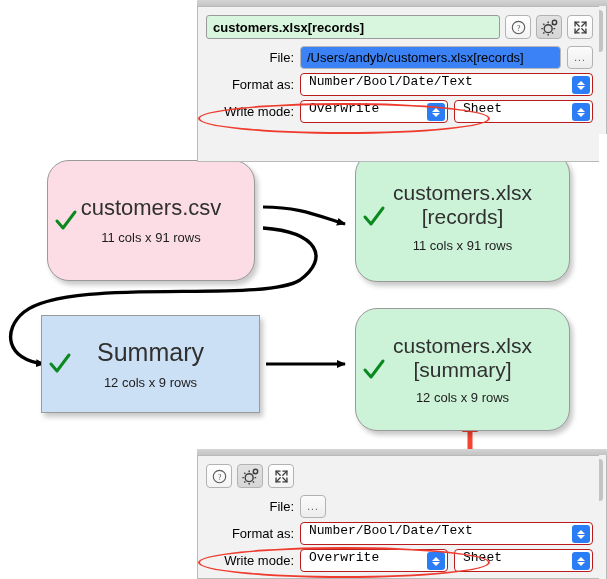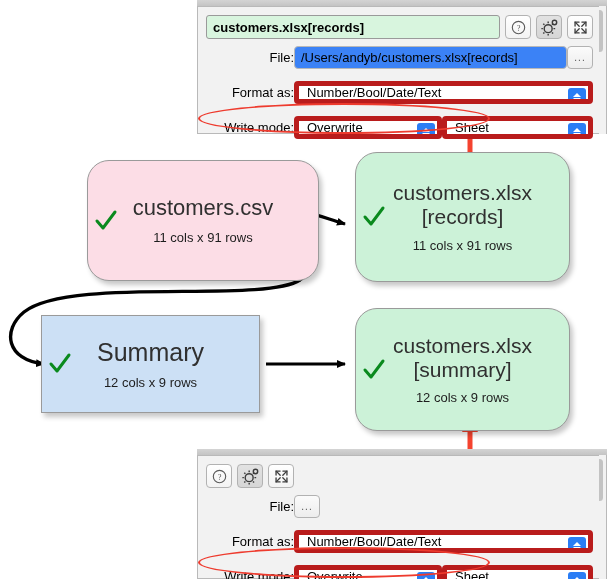--- a/index.html
+++ b/index.html
@@ -58,23 +58,22 @@
     position: absolute;
     left: 5px;
     top: 50%;
     transform: translateY(-50%);
     width: 26px;
     height: 26px;
     pointer-events: none;
   }
 
   #node-csv {
-    left: 47px; top: 160px; width: 232px; height: 121px;
+    left: 47px; top: 160px; width: 208px; height: 121px;
     background: #fcdde6;
-    margin-left: 40px;
   }
   #node-csv .node-title { font-size: 22px; }
 
   #node-records {
     left: 355px; top: 152px; width: 215px; height: 130px;
     background: #ccf2d8;
   }
   #node-records .node-title { font-size: 21px; }
 
   #node-summary {
@@ -91,21 +90,21 @@
 
   
   .panel {
     position: absolute;
     box-sizing: border-box;
     background: #f2f2f2;
     border: 1px solid #b9b9b9;
     border-right: none;
     padding: 8px 6px 4px 8px;
   }
-  #panel-top    { left: 197px; top: 6px;   width: 402px; height: 128px; }
+  #panel-top    { left: 197px; top: 6px;   width: 402px; height: 156px; }
   #panel-bottom { left: 197px; top: 455px; width: 402px; height: 124px; }
 
   .panel-topstrip {
     position: absolute;
     left: 197px;
     width: 410px;
     height: 6px;
     background: linear-gradient(#d4d4d4, #c4c4c4);
     border-bottom: 1px solid #b4b4b4;
   }
@@ -160,22 +159,22 @@
     background: linear-gradient(#ffffff, #f3f3f3);
     display: flex;
     align-items: center;
     justify-content: center;
   }
   .hdr-btn.pressed { background: linear-gradient(#e2e2e2, #d6d6d6); }
 
   .form-row {
     display: flex;
     align-items: center;
-    margin-bottom: 12px;
-    gap: 0;
+    margin-bottom: 4px;
+    gap: 6px;
   }
   .form-label {
     font-size: 13px;
     color: #000;
     text-align: right;
     flex: 0 0 auto;
   }
   .lbl-file   { width: 88px; }
   .lbl-format { width: 88px; }
   .lbl-write  { width: 88px; text-align: right; }
@@ -207,29 +206,30 @@
     align-items: center;
     justify-content: center;
     letter-spacing: 1px;
   }
 
   .combo {
     box-sizing: border-box;
     position: relative;
     height: 23px;
     background: #fff;
-    border: 5px solid #b91c1c;
+    border: 1px solid #b91c1c;
     border-radius: 4px;
     display: flex;
-    align-items: center;
+    align-items: flex-start;
     padding: 0 28px 0 8px;
     font-size: 13px;
     color: #000;
     white-space: nowrap;
     overflow: hidden;
+    font-family: Liberation Mono, monospace;
   }
   .combo.grow { flex: 1; }
   .combo.fixed-mode { width: 148px; flex: 0 0 auto; }
   .combo.fixed-sheet { flex: 1; }
   .stepper {
     position: absolute;
     right: 2px; top: 2px;
     width: 18px; height: 18px;
     background: #2a7df5;
     border-radius: 3px;

